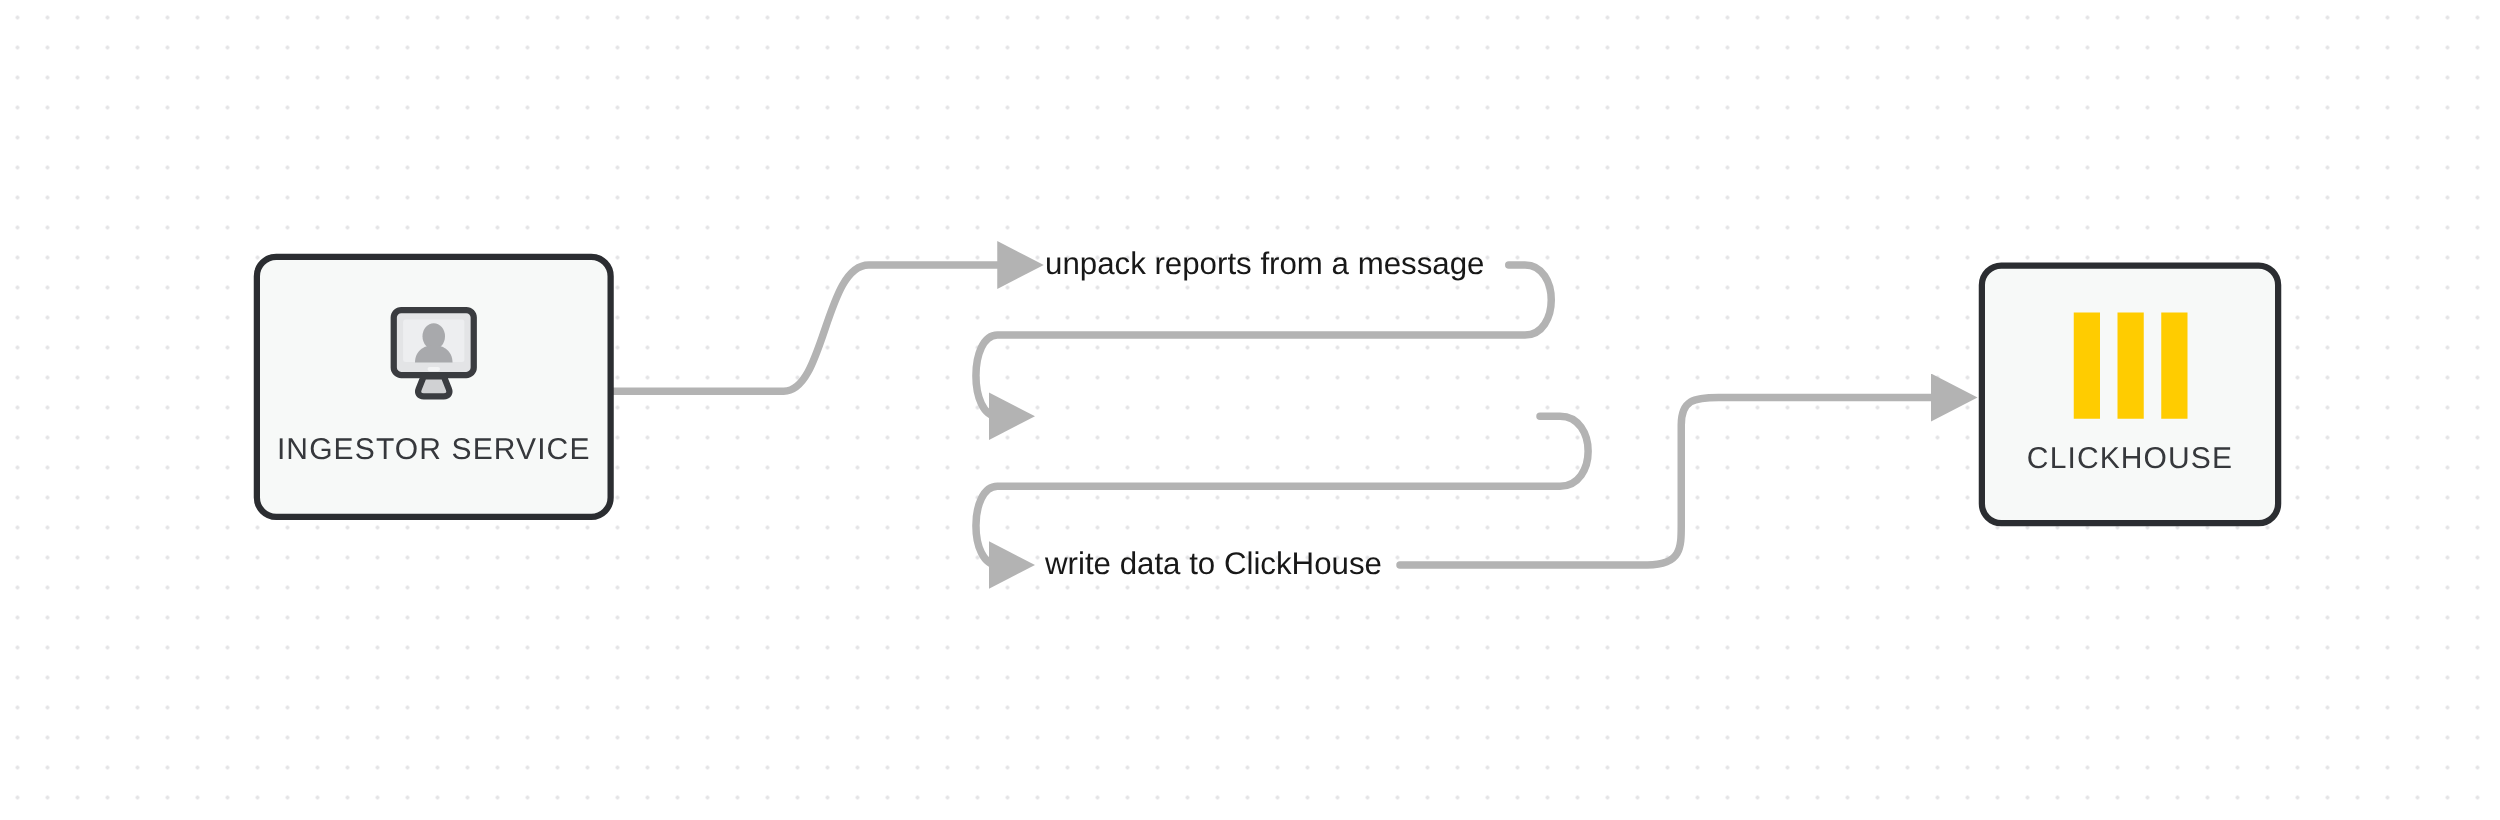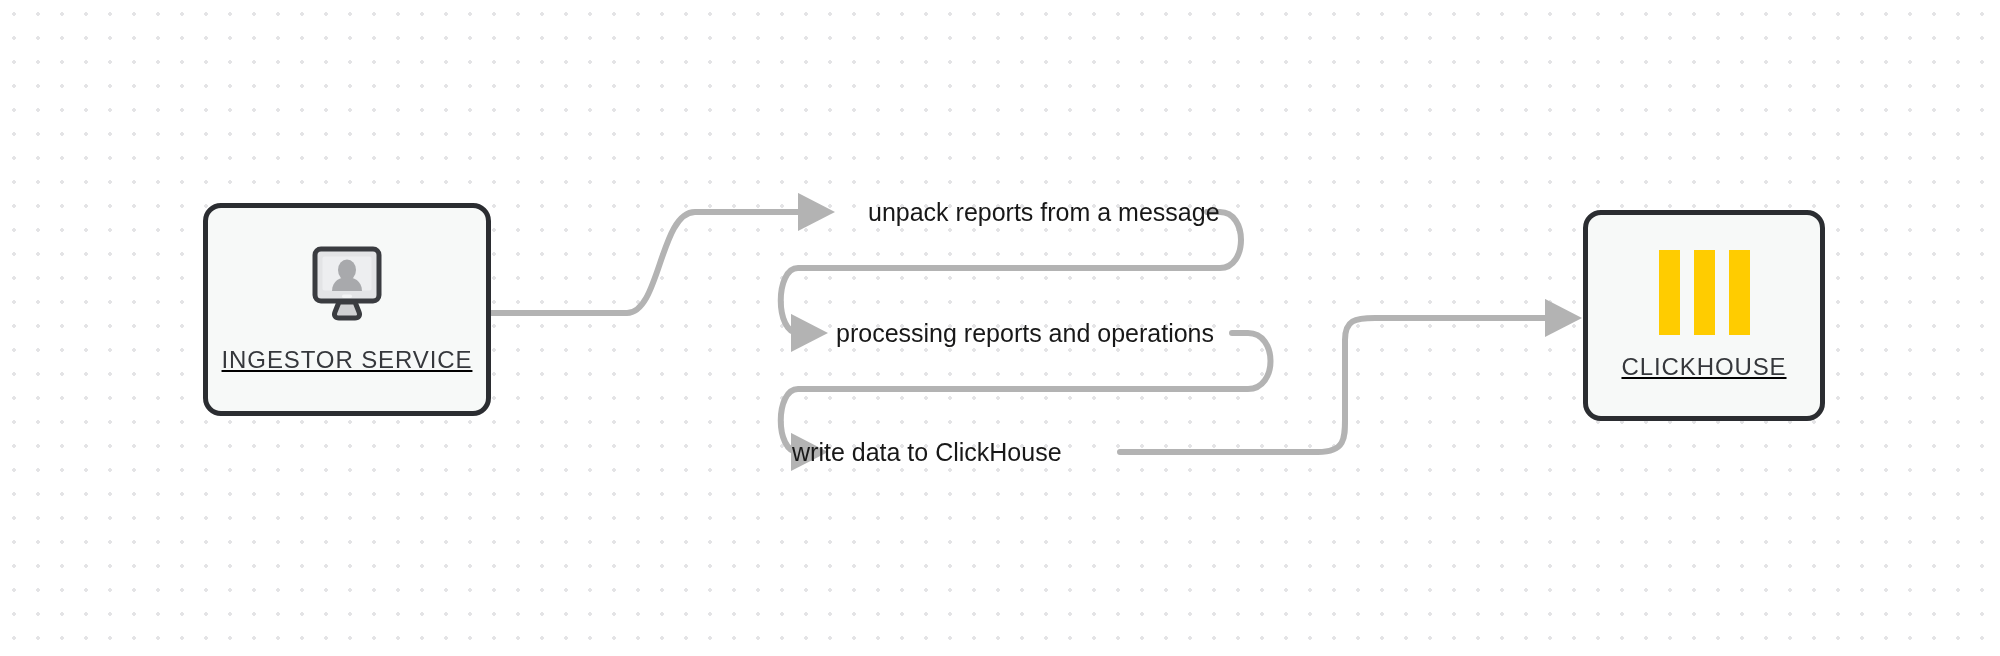--- a/index.html
+++ b/index.html
@@ -32,21 +32,20 @@
   .node {
     position: absolute;
     box-sizing: border-box;
     background: #f7f9f8;
     border: 5px solid #2b2d31;
     border-radius: 18px;
     display: flex;
     flex-direction: column;
     align-items: center;
     justify-content: center;
-    text-decoration: underline;
   }
   .node-label {
     font-size: 24px;
     letter-spacing: 0.9px;
     color: #36383c;
     text-align: center;
     white-space: nowrap;
   }
   #node-ingestor {
     left: 203px;
@@ -74,23 +73,23 @@
   }
   .edge-label {
     position: absolute;
     font-size: 25px;
     color: #181818;
     white-space: nowrap;
     background: transparent;
     line-height: 1;
     transform: translateY(-50%);
   }
-  #label-unpack   { left: 836px; top: 212px; margin-left: 32px; }
+  #label-unpack   { left: 836px; top: 212px; }
   #label-process  { left: 836px; top: 333px; }
-  #label-write    { left: 792px; top: 452px; }
+  #label-write    { left: 836px; top: 452px; }
 </style>
 </head>
 <body>
 
 <div id="canvas">
 
   <svg id="edges" viewBox="0 0 2000 656" width="2000" height="656">
     <defs>
       <marker id="arrowhead" markerWidth="9" markerHeight="9" refX="1.2" refY="3.2" orient="auto" markerUnits="strokeWidth">
         <path d="M0,0 L0,6.4 L6.2,3.2 z" fill="#b3b3b3"></path>
@@ -128,16 +127,15 @@
       <div class="ch-bars">
         <div class="ch-bar" style="background:#FFCC00"></div>
         <div class="ch-bar" style="background:#FFCC00"></div>
         <div class="ch-bar" style="background:#FFCC00"></div>
       </div>
     </div>
     <div class="node-label">CLICKHOUSE</div>
   </div>
 
   <div class="edge-label" id="label-unpack">unpack reports from a message</div>
-  <div class="edge-label" id="label-process">processing reports and operations</div>
   <div class="edge-label" id="label-write">write data to ClickHouse</div>
 
 </div>
 
 </body></html>

